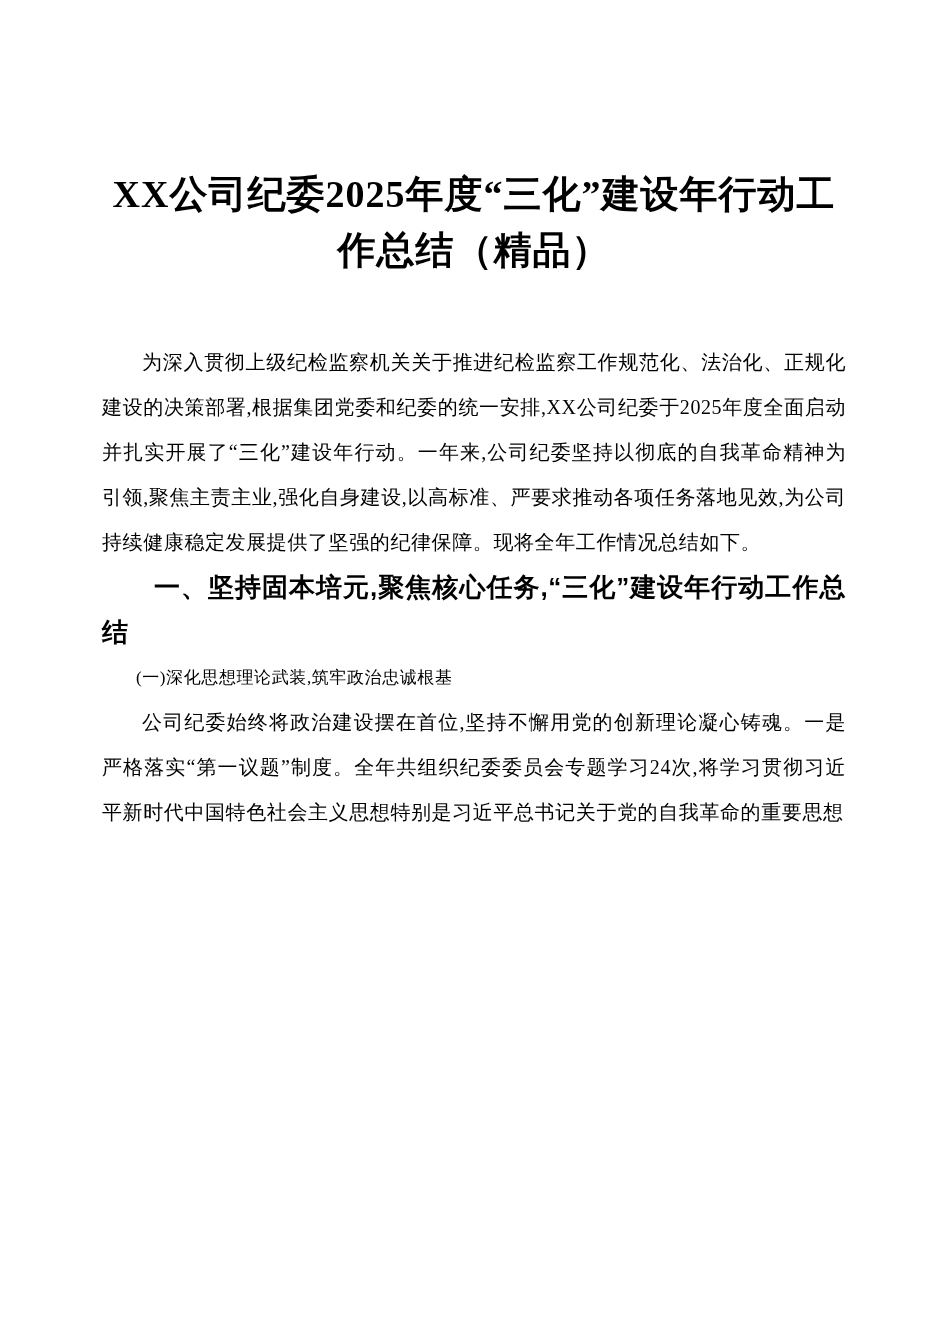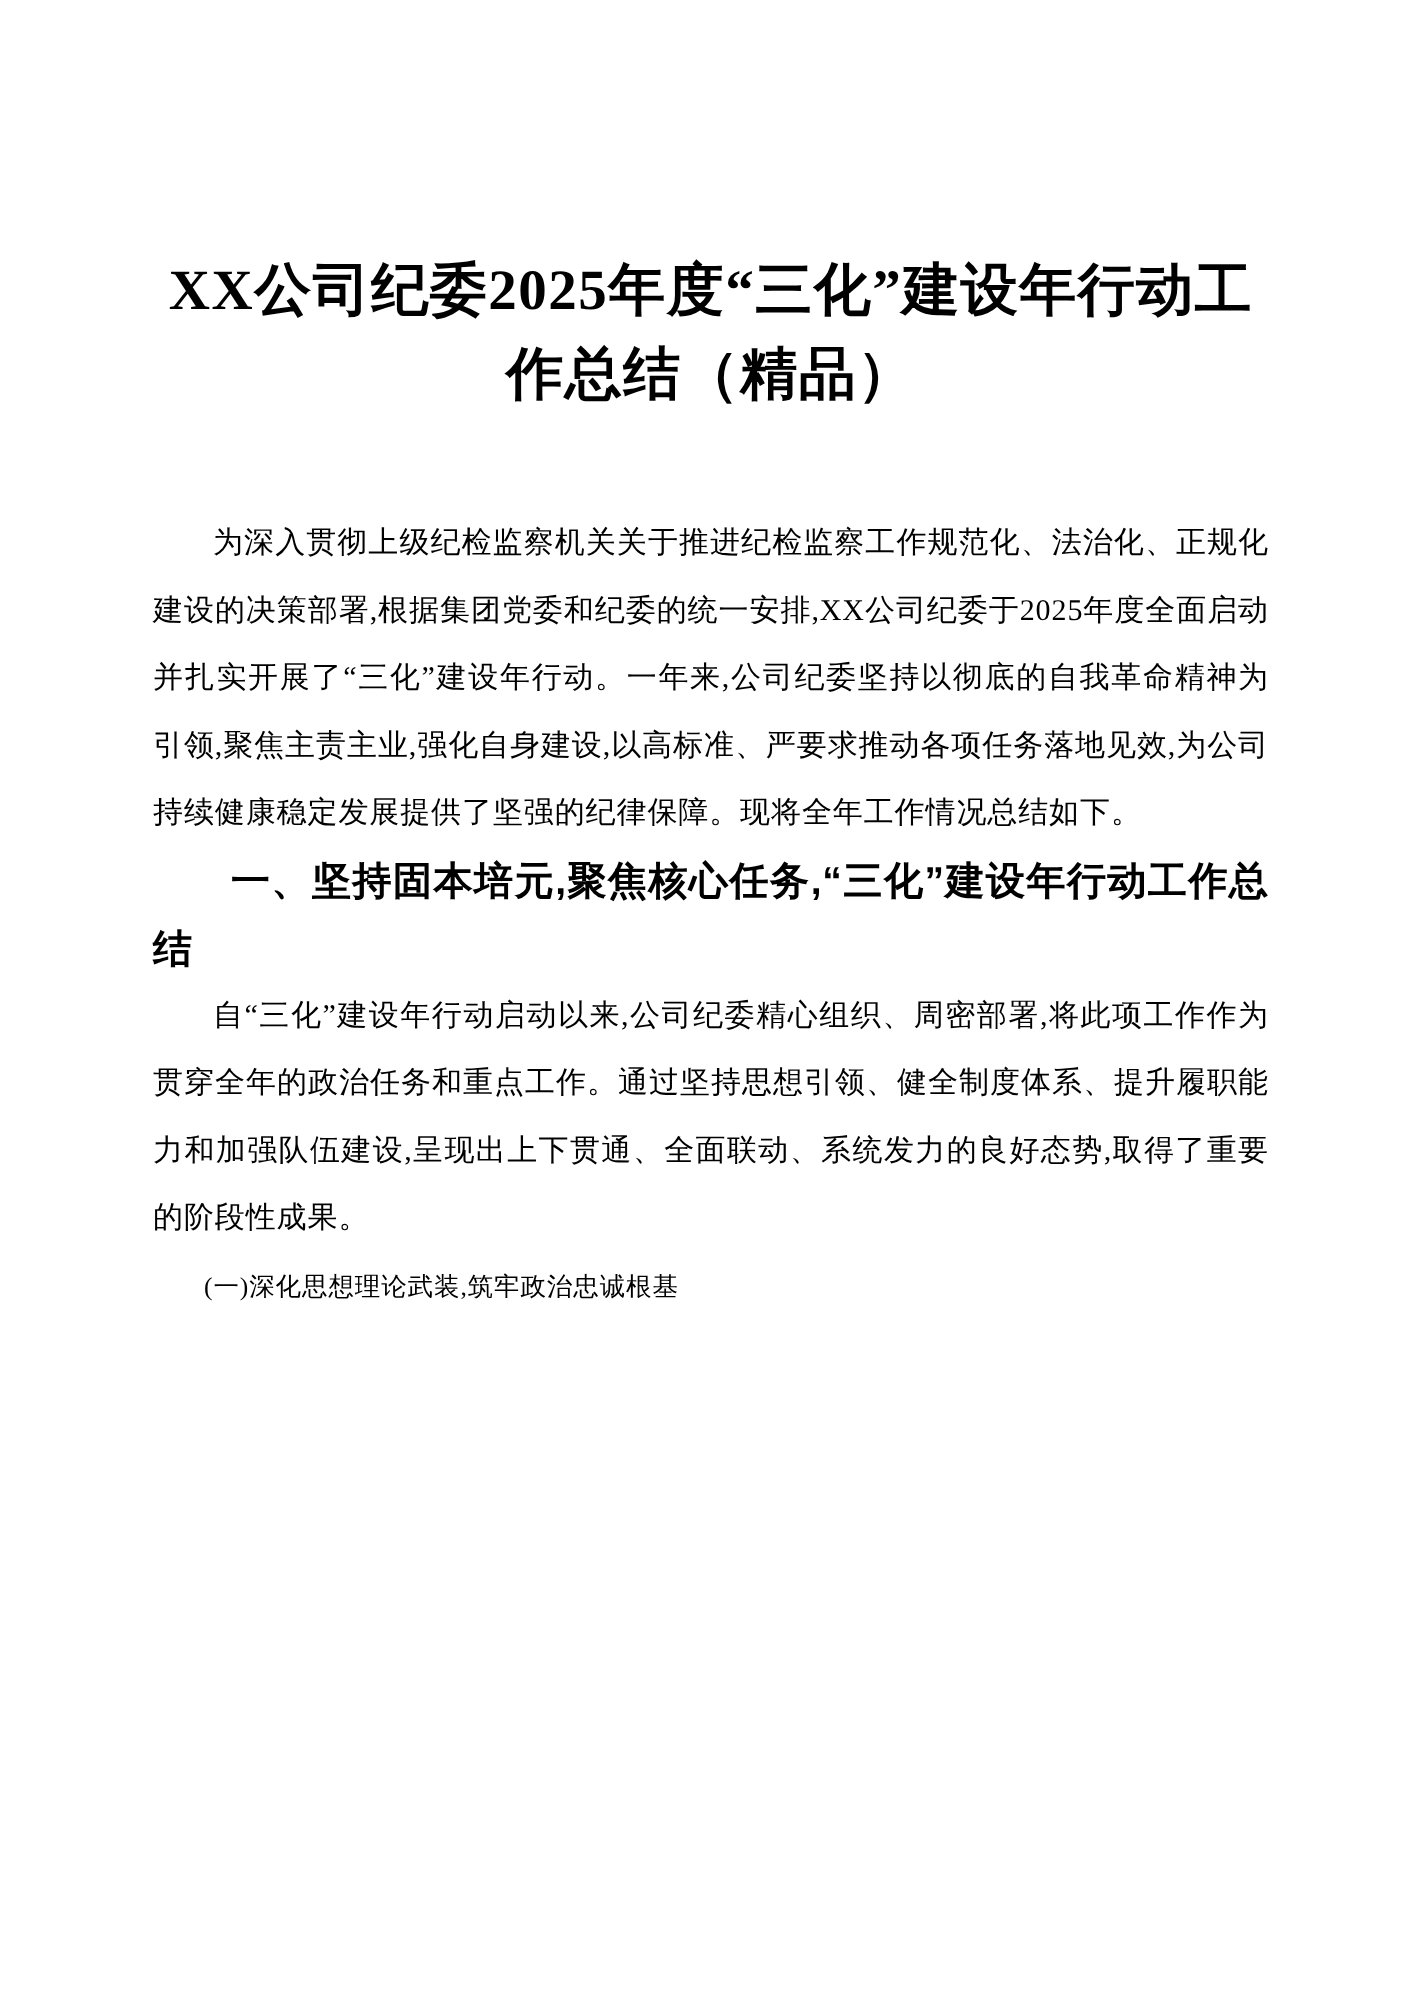--- a/index.html
+++ b/index.html
@@ -62,17 +62,17 @@
 </head>
 <body>
 
 <div class="page">
   <h1 class="doc-title">XX公司纪委2025年度“三化”建设年行动工作总结（精品）</h1>
 
   <p class="body-para">为深入贯彻上级纪检监察机关关于推进纪检监察工作规范化、法治化、正规化建设的决策部署,根据集团党委和纪委的统一安排,XX公司纪委于2025年度全面启动并扎实开展了“三化”建设年行动。一年来,公司纪委坚持以彻底的自我革命精神为引领,聚焦主责主业,强化自身建设,以高标准、严要求推动各项任务落地见效,为公司持续健康稳定发展提供了坚强的纪律保障。现将全年工作情况总结如下。</p>
 
   <h2 class="section-heading">一、坚持固本培元,聚焦核心任务,“三化”建设年行动工作总结</h2>
 
-  <p class="body-para">自“三化”建设年行动启动以来,公司纪委精心组织、周密部署,将此项工作作为贯穿全年的政治任务和重点工作。通过坚持思想引领、健全制度体系、提升履职能力和加强队伍建设,呈现出上下贯通、全面联动、系统发力的良好态势,取得了重要的阶段性成果。</p>
 
   <h3 class="sub-heading">(一)深化思想理论武装,筑牢政治忠诚根基</h3>
 
+  <p class="body-para">公司纪委始终将政治建设摆在首位,坚持不懈用党的创新理论凝心铸魂。一是严格落实“第一议题”制度。全年共组织纪委委员会专题学习24次,将学习贯彻习近平新时代中国特色社会主义思想特别是习近平总书记关于党的自我革命的重要思想</p>
 </div>
 
 </body></html>

